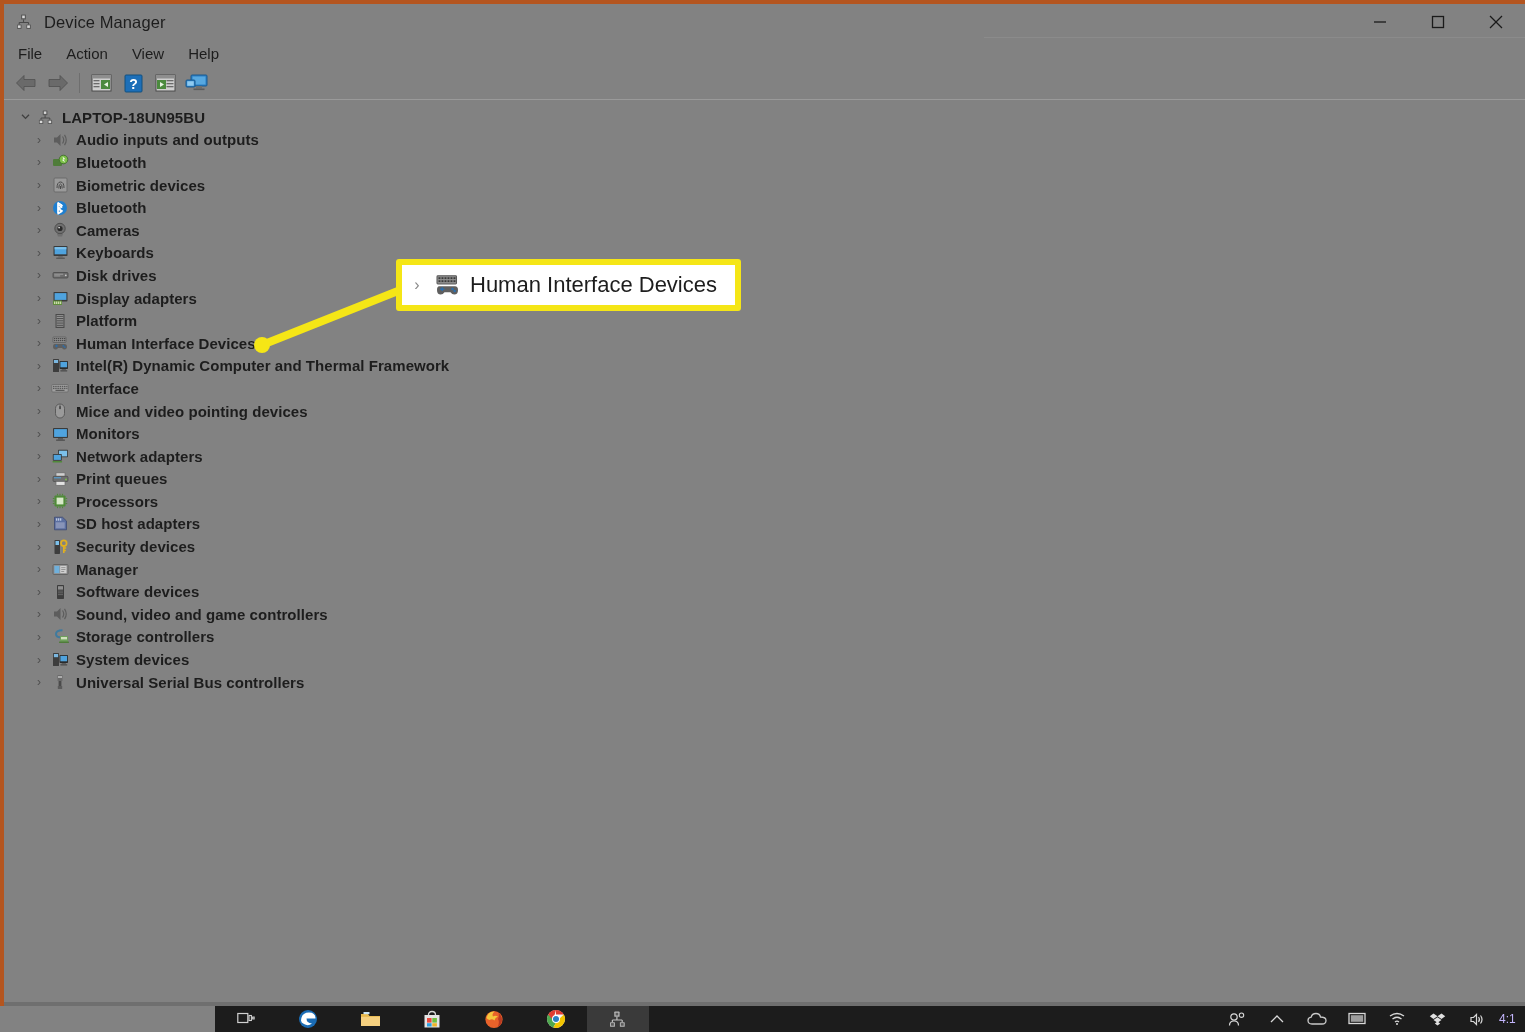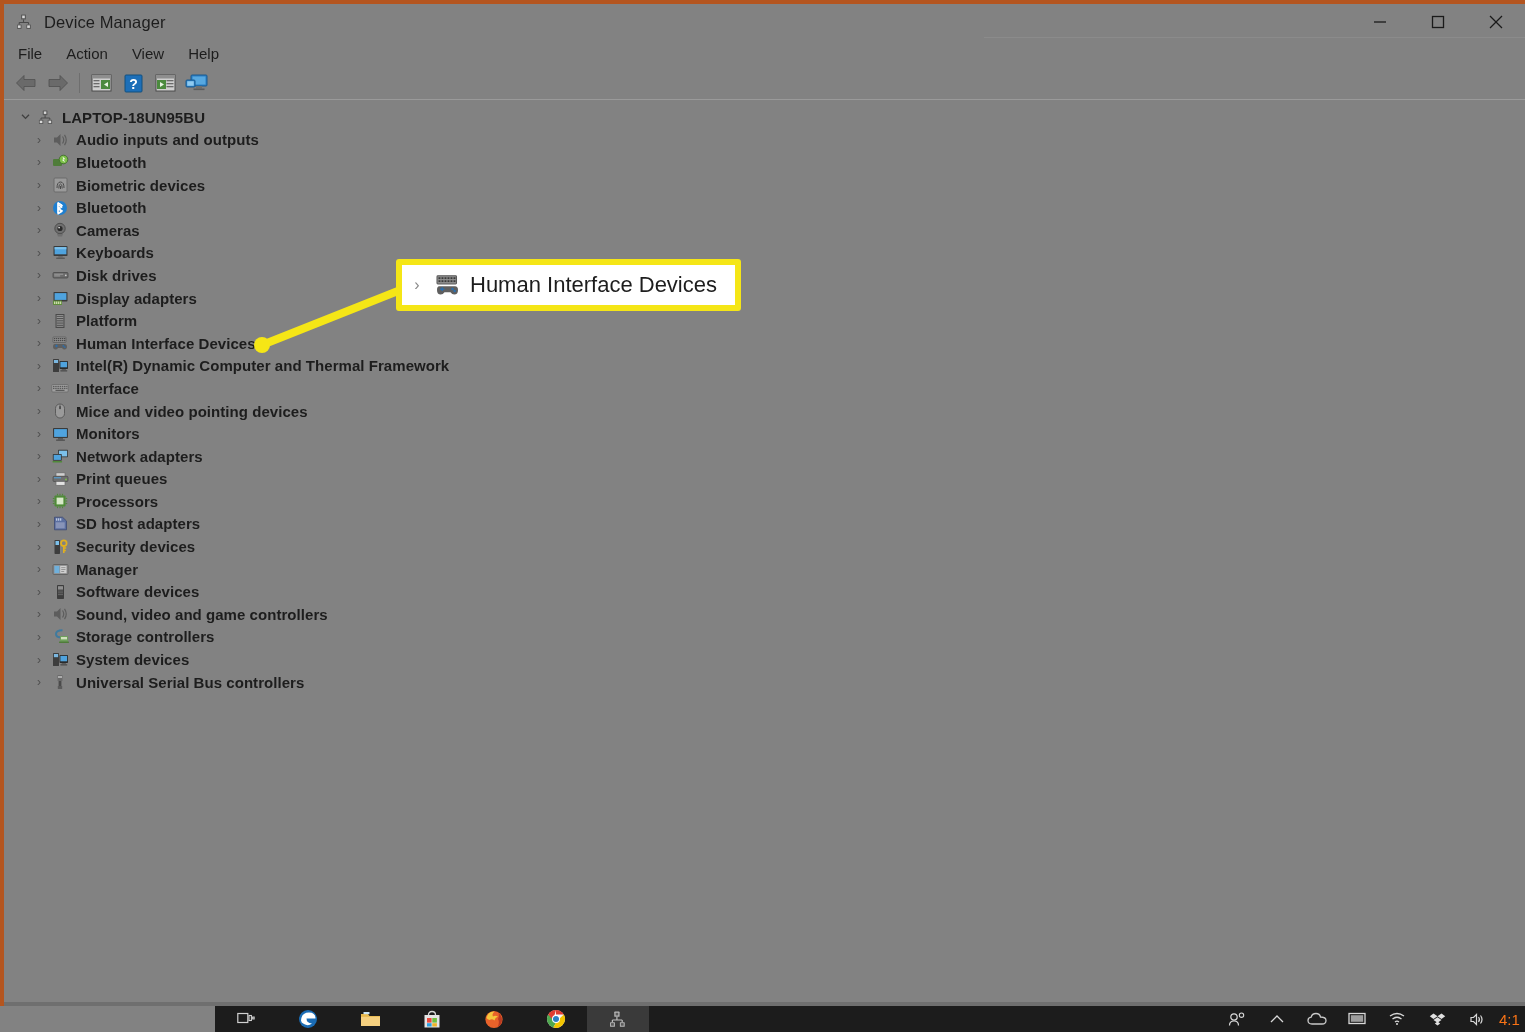--- a/index.html
+++ b/index.html
@@ -207,22 +207,22 @@
   #tb-right {
     margin-left: auto;
     display: flex; align-items: center; height: 26px;
     padding-right: 2px;
   }
   .tray {
     width: 40px; height: 26px;
     display: flex; align-items: center; justify-content: center;
   }
   #tb-clock {
-    font-size: 15px;
-    color: #f97316;
+    font-size: 12px;
+    color: #c4b5fd;
     padding-left: 2px;
     width: 26px;
     overflow: hidden;
     white-space: nowrap;
   }
   .tbitem svg, .tray svg { display: block; }
 </style>
 </head>
 <body>
 

